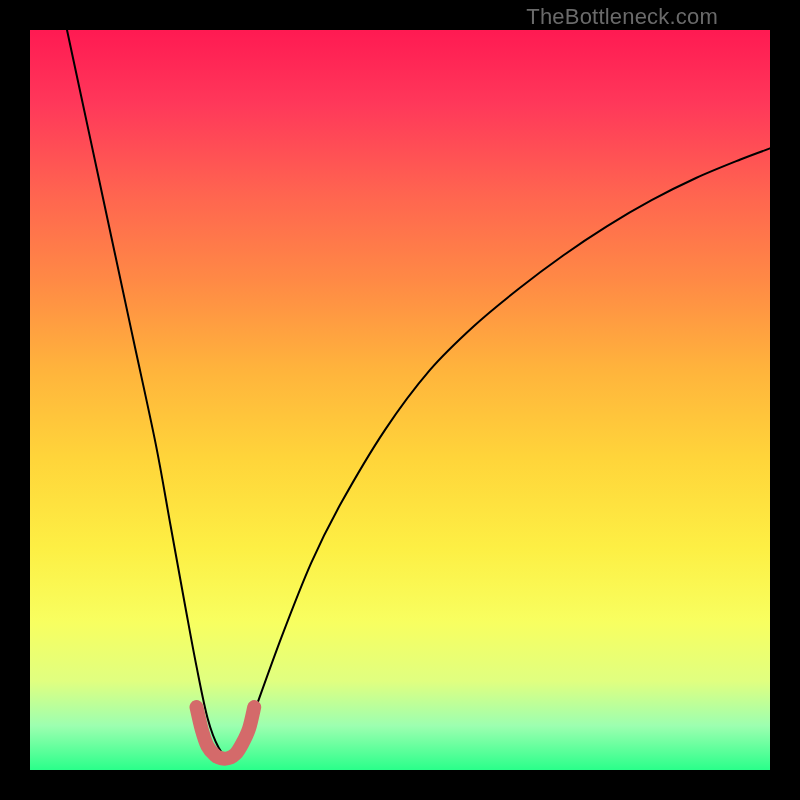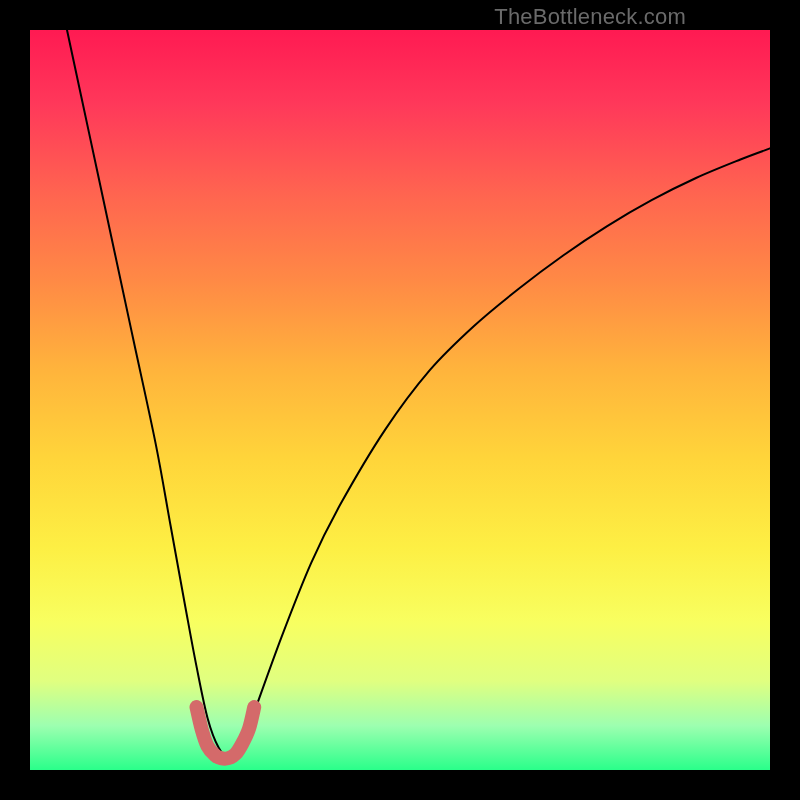--- a/index.html
+++ b/index.html
@@ -10,20 +10,21 @@
     background: #000;
     overflow: hidden;
   }
   .frame {
     position: absolute;
     left: 0;
     top: 0;
     width: 696px;
     height: 800px;
     background: #000;
+    padding-left: 32px;
   }
   .plot {
     position: absolute;
     left: 30px;
     top: 30px;
     width: 740px;
     height: 740px;
     background: linear-gradient(
       to bottom,
       #ff1a52 0%,

